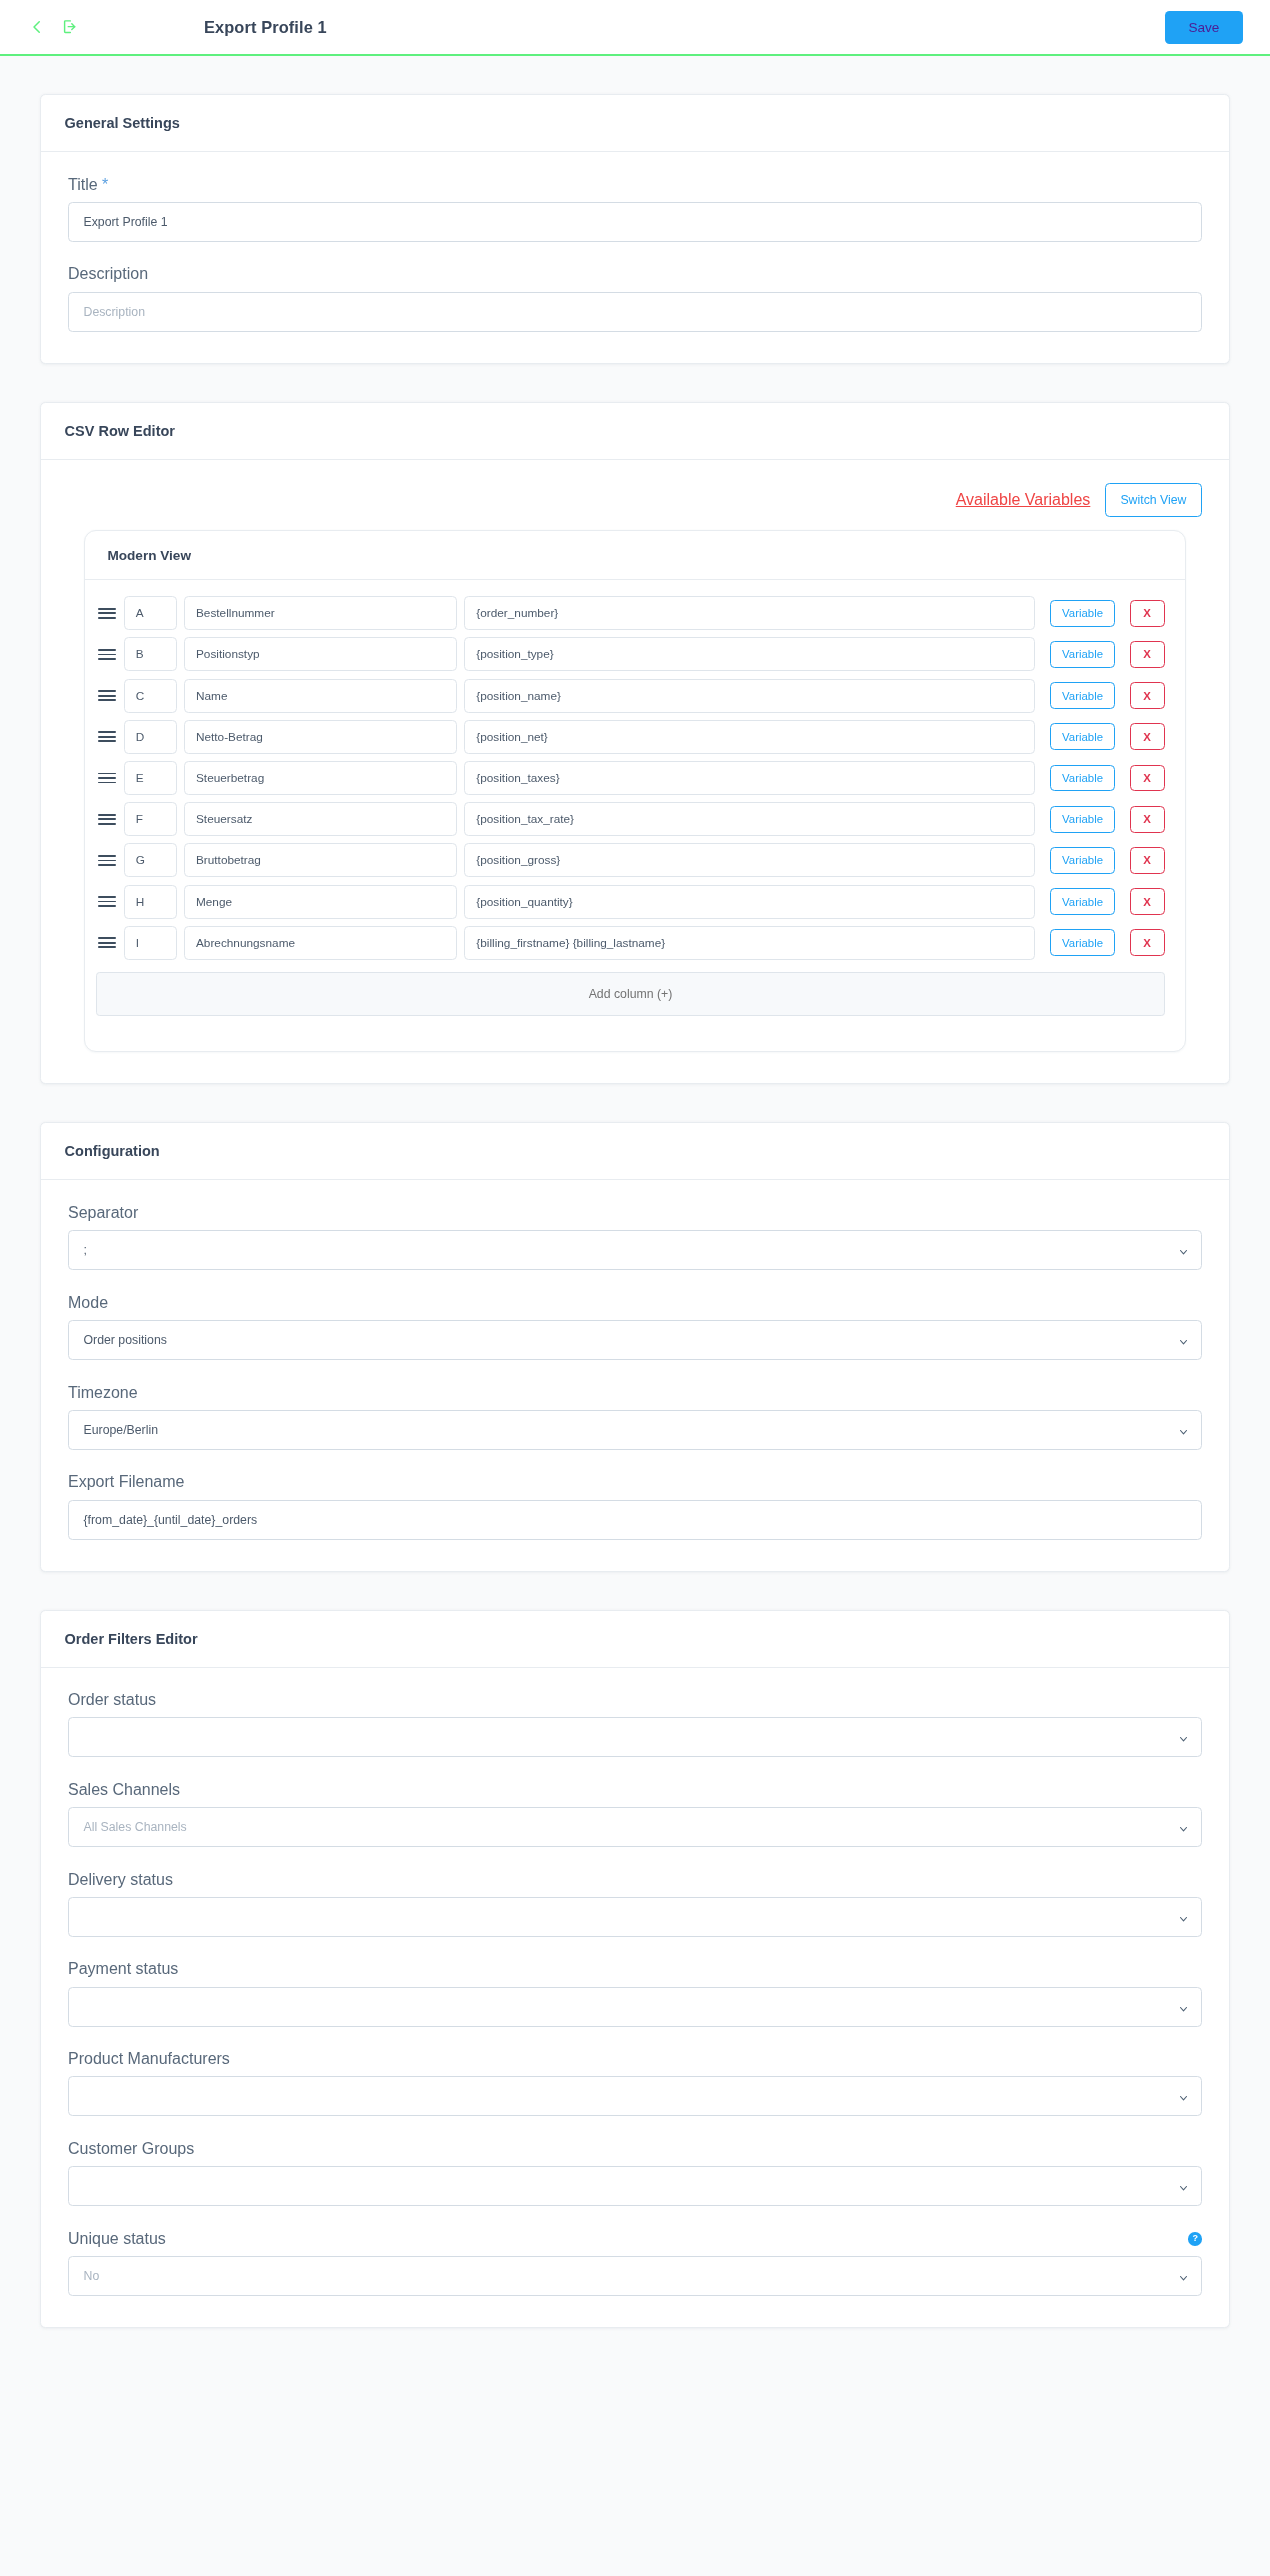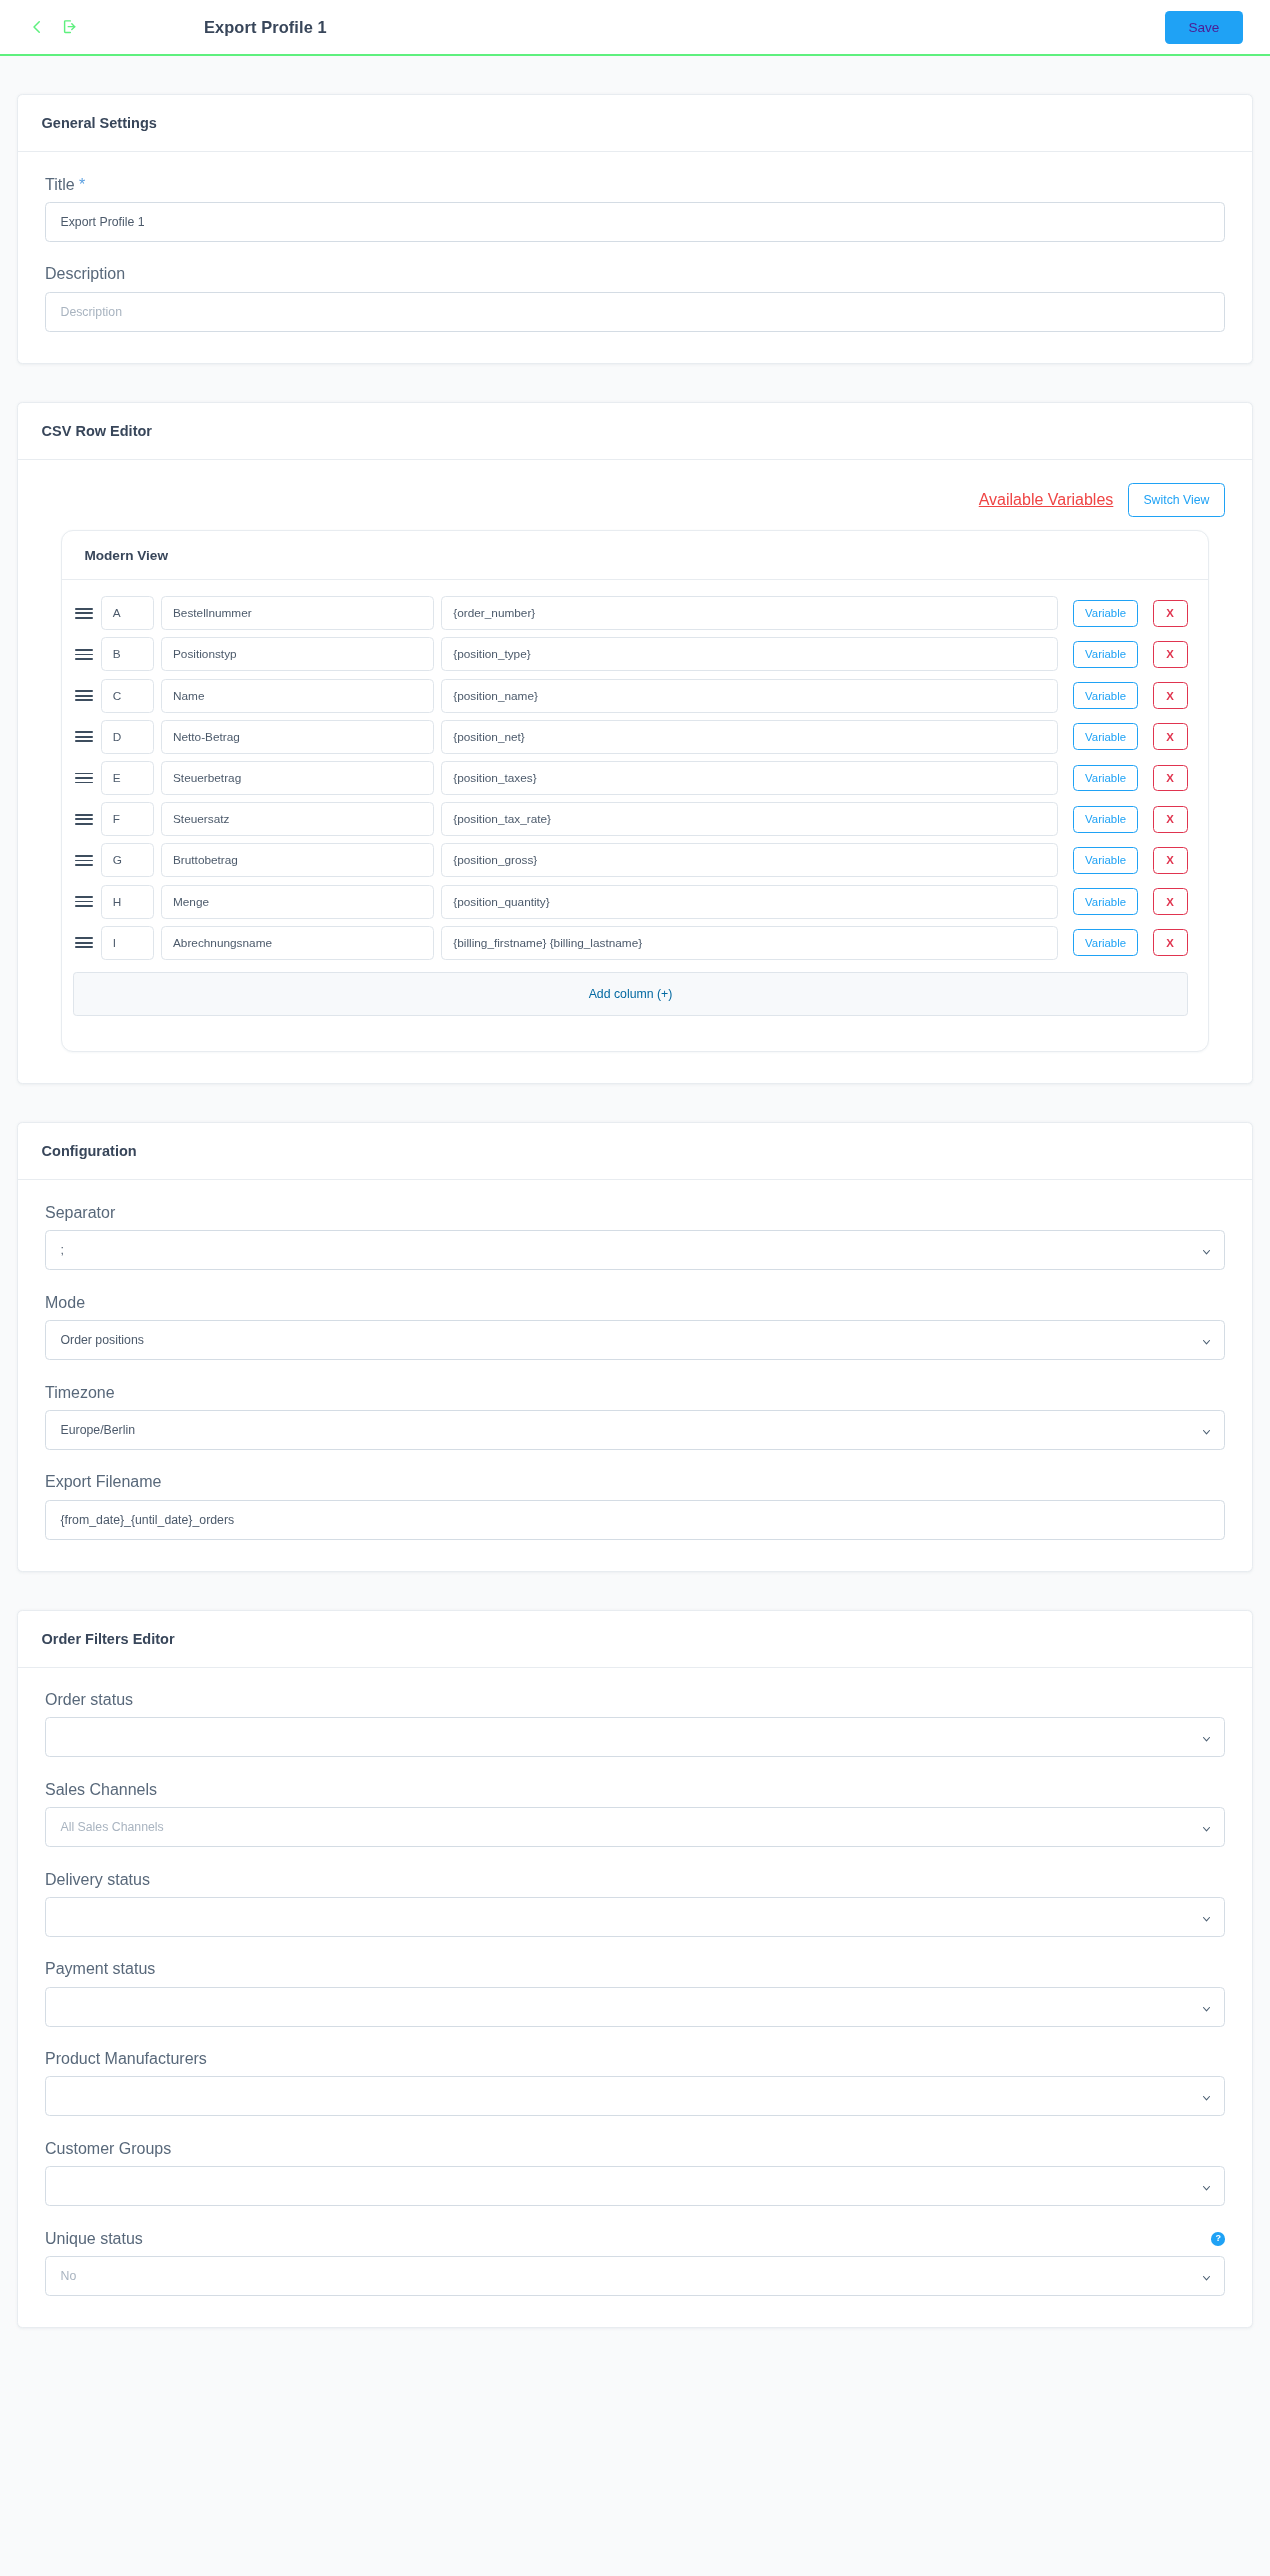--- a/index.html
+++ b/index.html
@@ -42,21 +42,21 @@
     color: #4c1d95;
     border: none;
     border-radius: 4.5px;
     font-size: 13.6px;
     font-family: "Liberation Sans", sans-serif;
     padding: 9px 23.6px;
     cursor: pointer;
   }
 
   
-  .page { width: 1270px; padding: 0 17px; }
+  .page { width: 1270px; padding: 0 40px; }
 
   .card {
     background: #ffffff;
     border: 0.9px solid #e8ecf0;
     border-radius: 5.5px;
     box-shadow: 0 0.9px 2.7px rgba(120,135,150,.10);
     margin-top: 38px;
   }
   .card-header {
     padding: 20px 23.6px;
@@ -221,21 +221,21 @@
   }
   .add-col {
     margin: 9px 20px 0 11px;
     border: 0.9px solid #dfe5eb;
     background: #f7f9fb;
     border-radius: 3.6px;
     height: 44px;
     display: flex;
     align-items: center;
     justify-content: center;
-    color: #0369a1;
+    color: #737373;
     font-size: 12.3px;
     cursor: pointer;
   }
   .csv-card-tail { height: 35px; }
 </style>
 </head>
 <body>
 
 <div class="topbar">
   <div class="topbar-icons">

